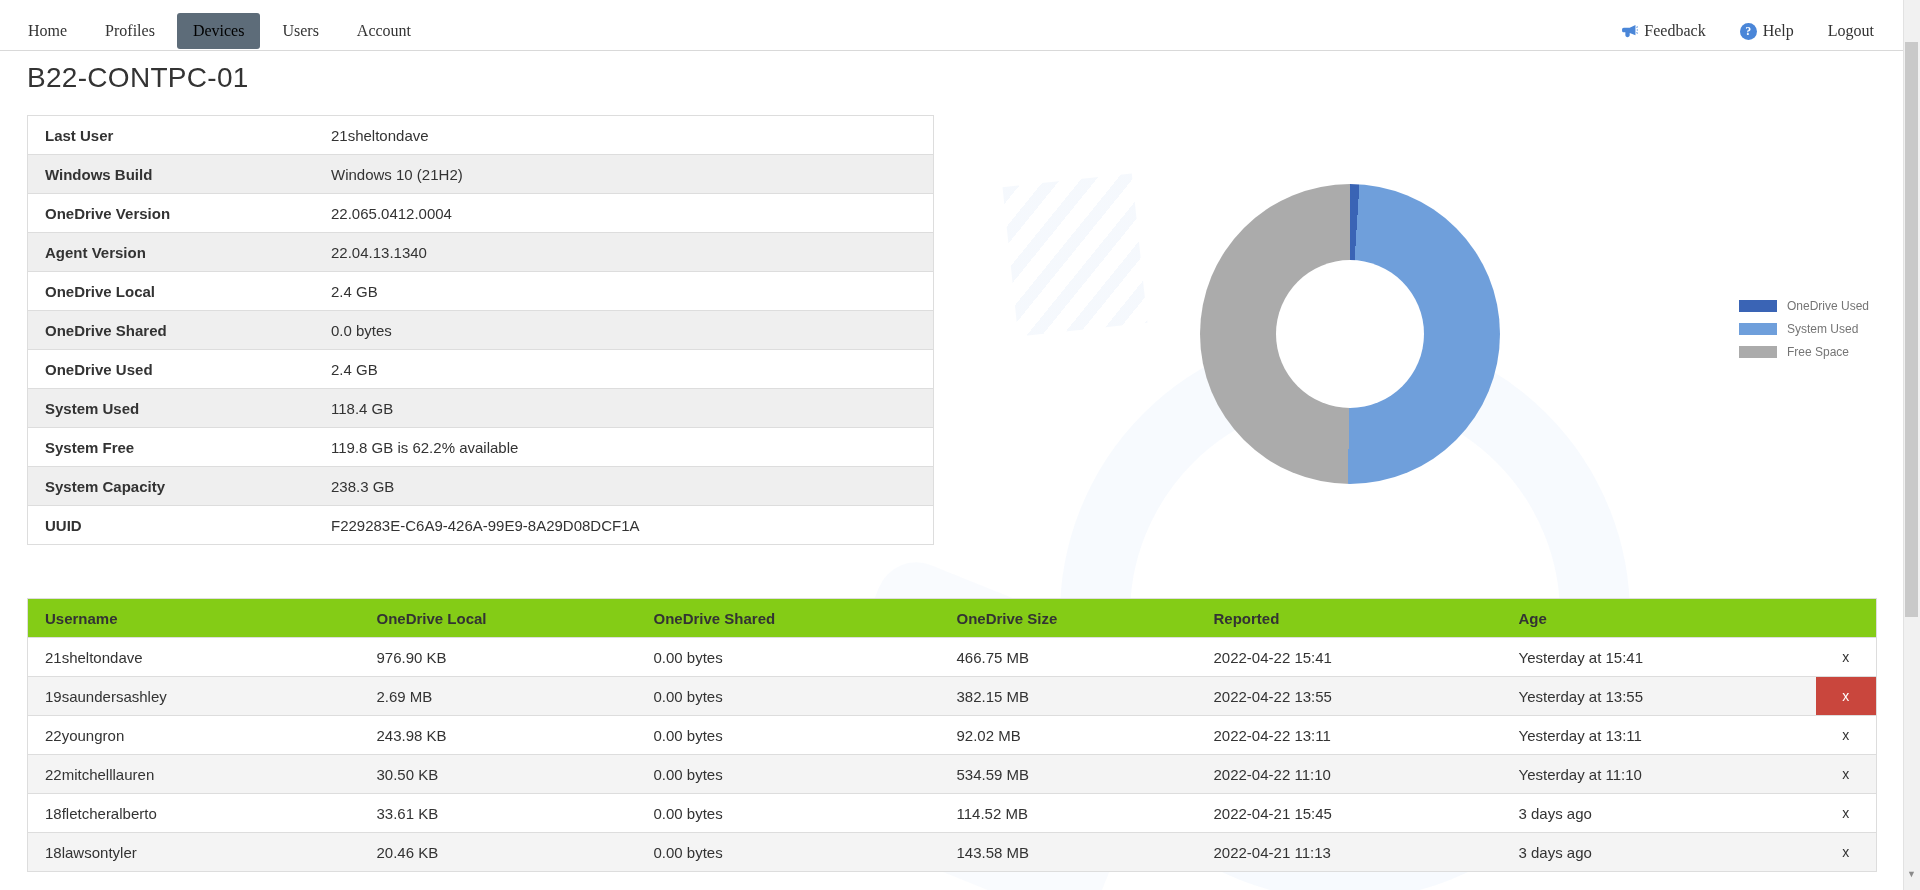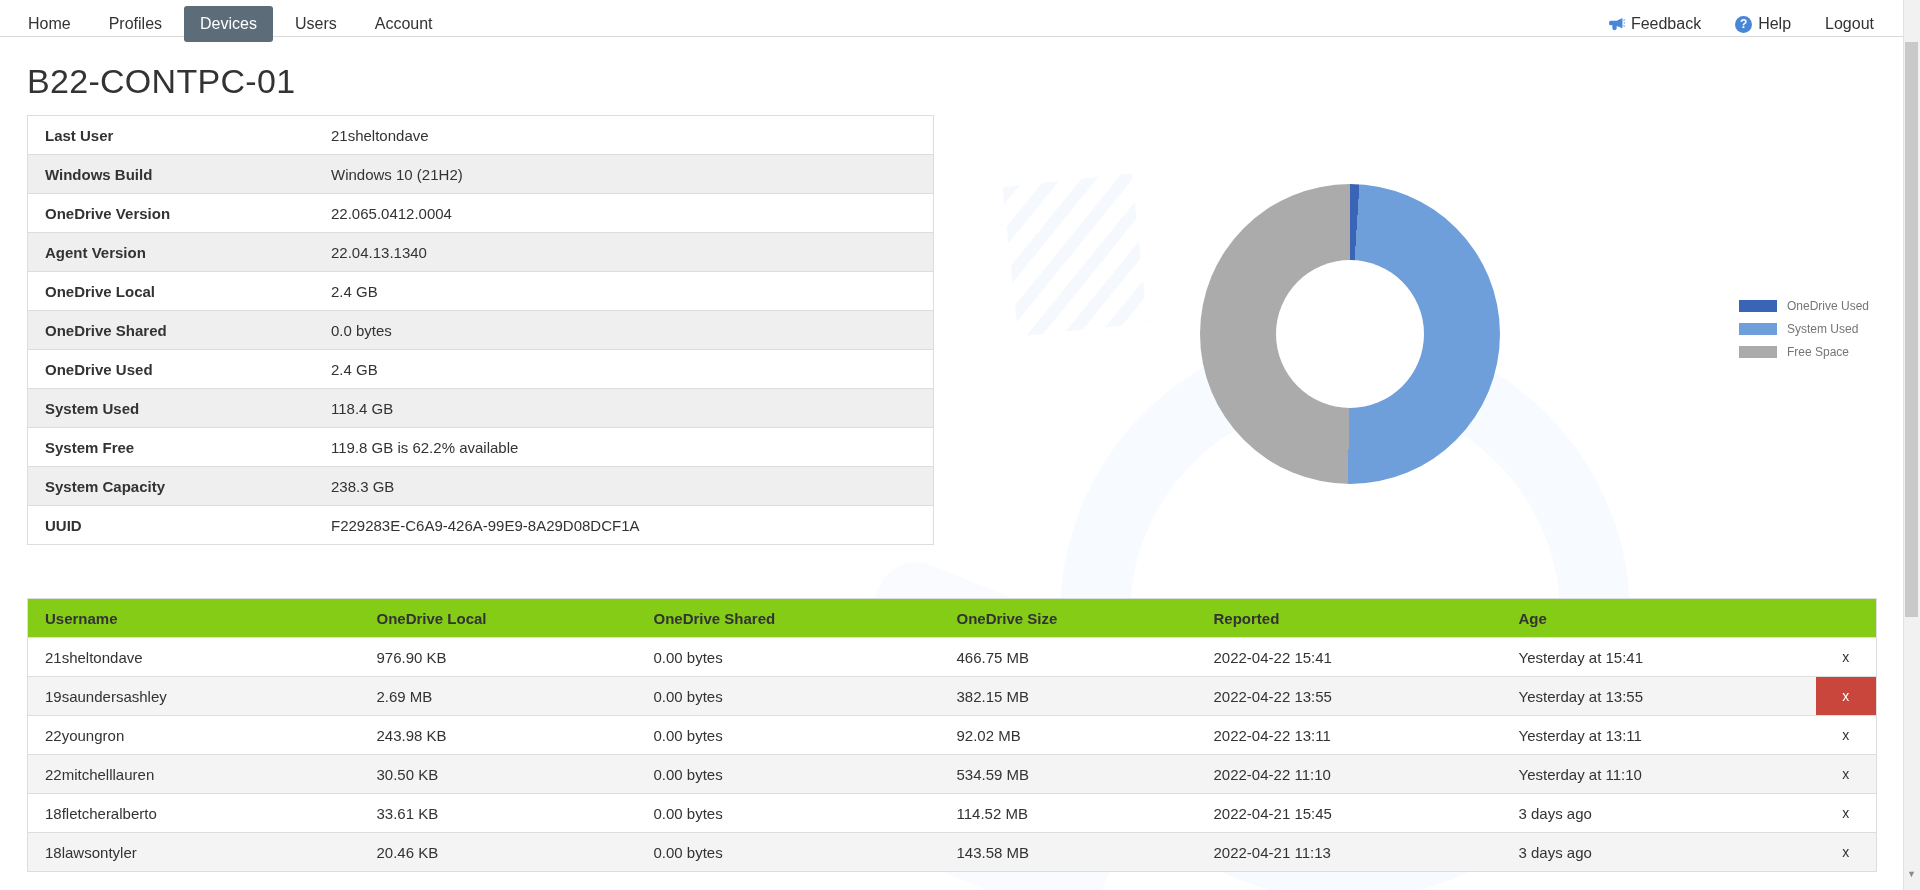--- a/index.html
+++ b/index.html
@@ -12,35 +12,35 @@
   
   .watermark{position:absolute;inset:0;z-index:0;pointer-events:none;}
   .wm-stripes{position:absolute;left:1010px;top:180px;width:130px;height:150px;
     background:repeating-linear-gradient(135deg,#edf3fb 0 12px,transparent 12px 28px);
     transform:rotate(-6deg);opacity:.55;}
   .wm-ring{position:absolute;left:1060px;top:330px;width:430px;height:430px;border-radius:50%;
     border:70px solid #f4f8fd;opacity:.7;}
   .wm-block{position:absolute;left:830px;top:600px;width:320px;height:280px;border-radius:40px;
     background:#f6f9fd;transform:rotate(22deg);opacity:.7;}
   
-  .navbar{position:absolute;left:0;top:0;width:1920px;height:37px;z-index:3;
+  .navbar{position:absolute;left:0;top:0;width:1920px;height:51px;z-index:3;
     background:#fff;border-bottom:1px solid #d9d9d9;
     display:flex;align-items:center;justify-content:space-between;
-    padding:12px 46px 0 12px;box-sizing:border-box;font-size:16px;}
+    padding:12px 46px 0 12px;box-sizing:border-box;font-size:16px;font-family:Liberation Serif, serif;}
   .nav-left{display:flex;align-items:center;gap:6px;}
   .nav-item{padding:9px 16px;border-radius:3px;color:#333;cursor:pointer;white-space:nowrap;}
-  .nav-item.active{background:var(--accent-tab);color:#ffffff;}
+  .nav-item.active{background:var(--accent-tab);color:#000000;}
   .nav-right{display:flex;align-items:center;gap:34px;}
   .nav-link{display:flex;align-items:center;gap:6px;color:#333;cursor:pointer;white-space:nowrap;}
   .help-badge{display:inline-flex;align-items:center;justify-content:center;width:17px;height:17px;
     border-radius:50%;background:var(--link-blue);color:#fff;font-size:12px;font-weight:bold;}
   .mega-icon{width:17px;height:17px;display:inline-block;}
   
   .page-title{position:absolute;left:27px;top:62px;z-index:2;
-    font-size:34px;font-weight:400;color:#333;letter-spacing:.3px;}
+    font-size:28px;font-weight:400;color:#333;letter-spacing:.3px;}
   
   .details-table{position:absolute;left:27px;top:115px;z-index:2;width:907px;
     border-collapse:collapse;background:#fff;border:1px solid #ddd;font-size:15px;}
   .details-table td{border-top:1px solid #ddd;height:38px;padding:0;vertical-align:middle;}
   .details-table tr:first-child td{border-top:none;}
   .details-table tr:nth-child(even){background:#efefef;}
   .d-label{font-weight:bold;padding-left:17px !important;width:286px;color:#333;}
   .d-value{color:#333;}
   
   .chart-area{position:absolute;left:1200px;top:184px;z-index:2;}

